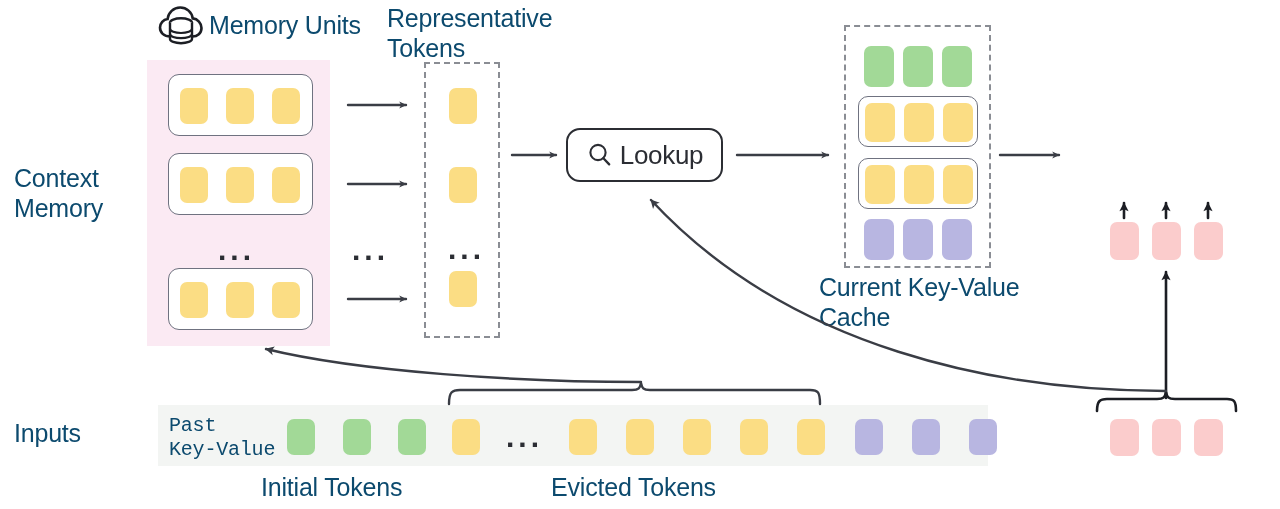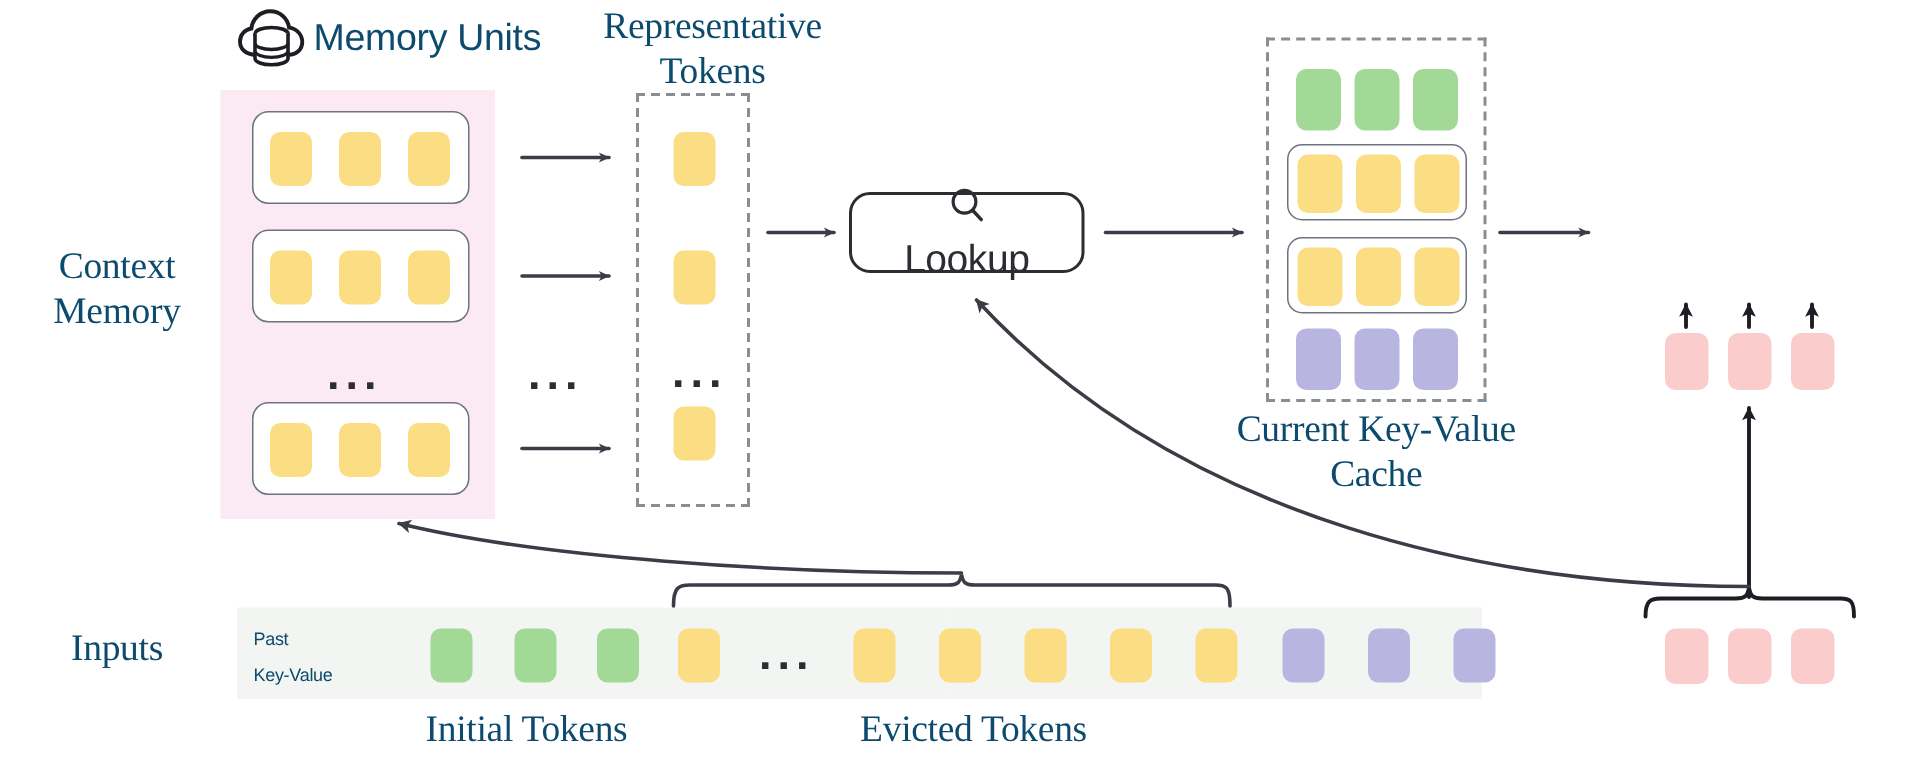--- a/index.html
+++ b/index.html
@@ -16,22 +16,22 @@
 
   
   .label{
     position:absolute;
     font-size:25px;
     line-height:30px;
     color:#0c4a6e;
     white-space:pre;
     letter-spacing:-0.2px;
   }
-  .label.center{text-align:center;font-family:Liberation Serif, serif;}
-  .small{font-size:12px;line-height:24px;}
+  .label.center{}
+  .small{font-size:20px;line-height:24px;font-family:Liberation Mono, monospace;}
 
   
   #mem-bg{
     left:147px;top:60px;width:183px;height:286px;
     background:#fbeaf3;
   }
   .unit-box{
     position:absolute;
     background:#ffffff;
     border:1.3px solid #6f7280;
@@ -64,21 +64,21 @@
   }
 
   
   #lookup{
     position:absolute;
     left:566px;top:128px;width:157px;height:54px;
     border:2.1px solid #2b2d33;
     border-radius:14px;
     background:#ffffff;
     box-sizing:border-box;
-    display:flex;align-items:center;justify-content:center;gap:6px;flex-direction:column;
+    display:flex;align-items:center;justify-content:center;gap:6px;
   }
   #lookup .lk-text{font-size:26px;color:#2b2d33;letter-spacing:-0.3px;}
 
   
   #llm{
     position:absolute;
     left:1069px;top:117px;width:191px;height:81px;
     background:#b3d8ea;
     border-radius:11px;
     display:flex;align-items:center;justify-content:center;

